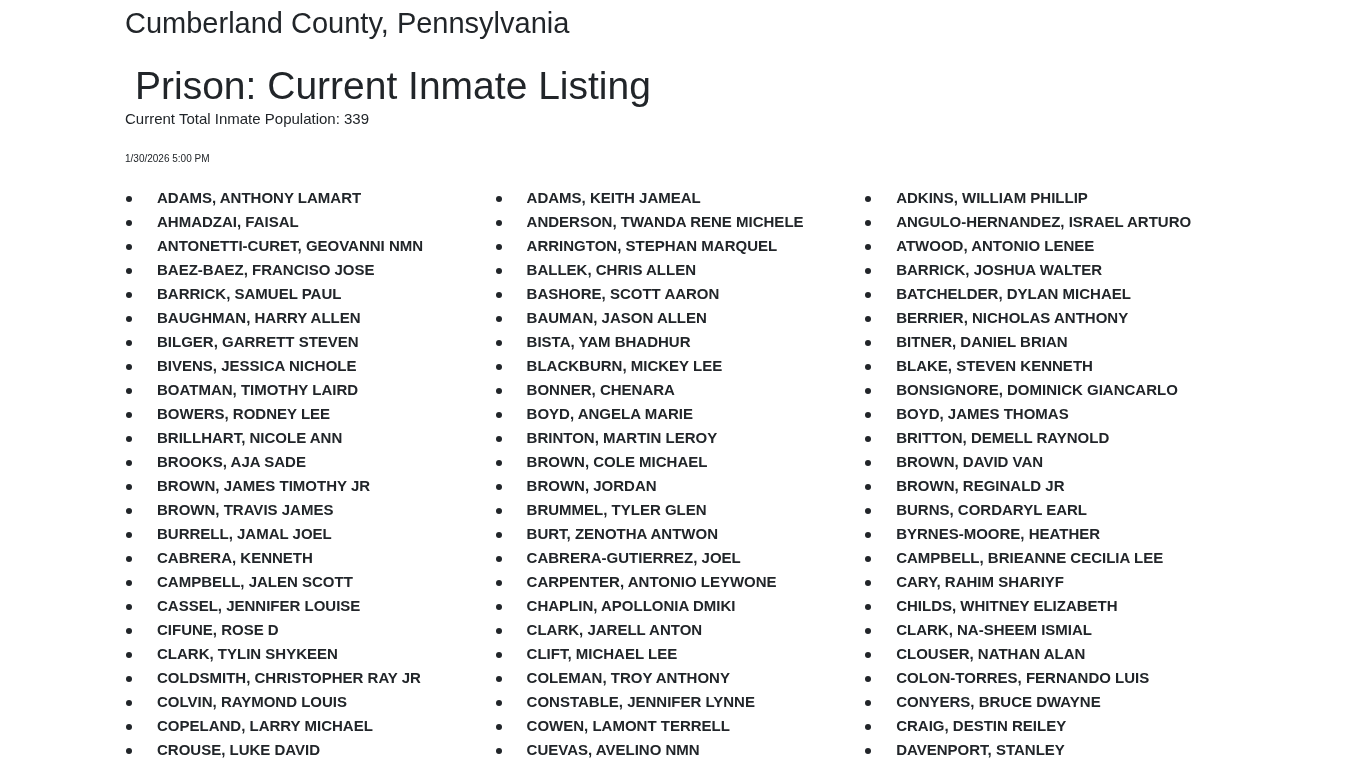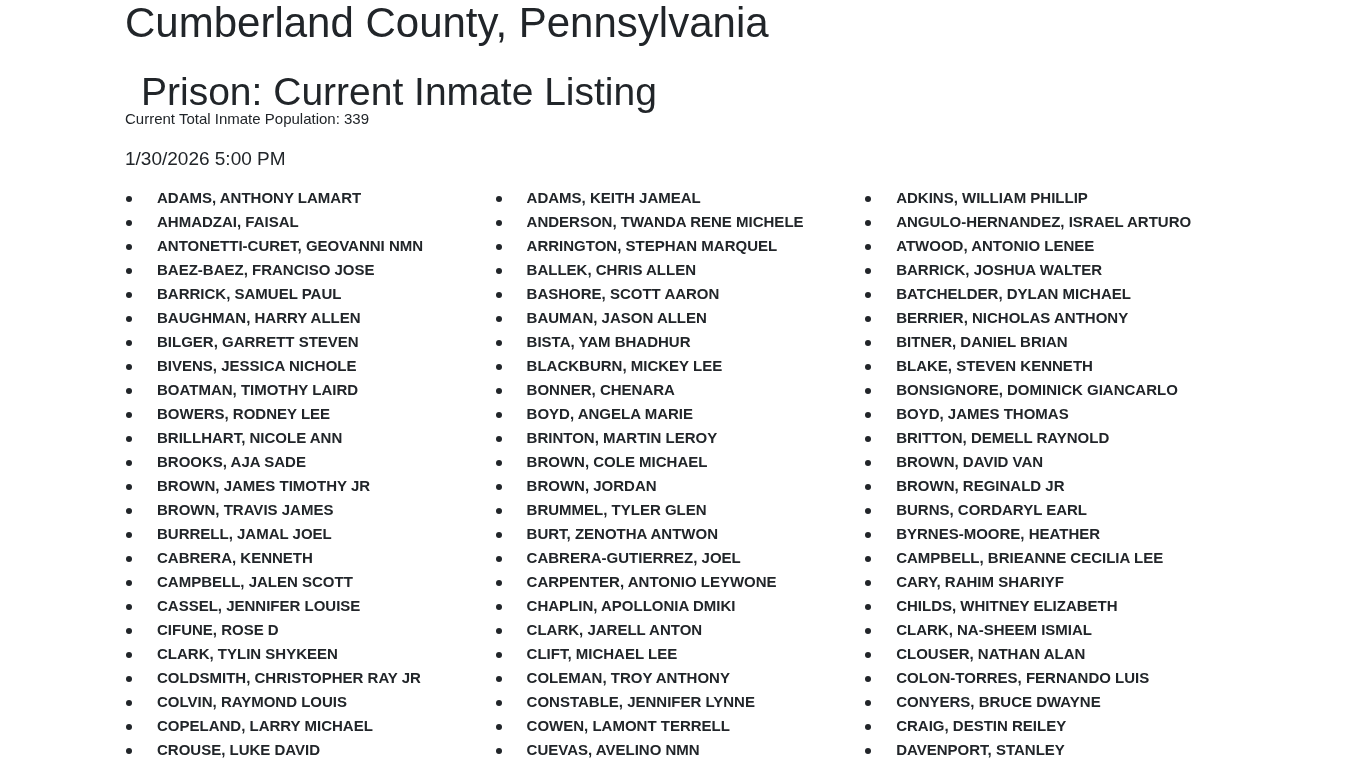--- a/index.html
+++ b/index.html
@@ -18,28 +18,28 @@
       position: absolute;
       left: 125px;
       top: 0;
       width: 1116px;
     }
     h2.county {
       margin: 0;
       position: absolute;
       top: 2px;
       left: 0;
-      font-size: 42px;
+      font-size: 29px;
       font-weight: 500;
       line-height: 42px;
       color: #212529;
       white-space: nowrap;
     }
     h1.title {
-      margin: 16px;
+      margin: 10px;
       position: absolute;
       top: 52px;
       left: 0;
       font-size: 39px;
       font-weight: 500;
       line-height: 48px;
       color: #212529;
       white-space: nowrap;
     }
     p.pop {
@@ -49,21 +49,21 @@
       left: 0;
       font-size: 15px;
       line-height: 20px;
       text-align: center;
     }
     p.stamp {
       margin: 0;
       position: absolute;
       top: 149px;
       left: 0;
-      font-size: 19px;
+      font-size: 10px;
       line-height: 20px;
     }
     .columns {
       position: absolute;
       top: 186px;
       left: 0;
       width: 1116px;
       display: flex;
       font-weight: bold;
     }

